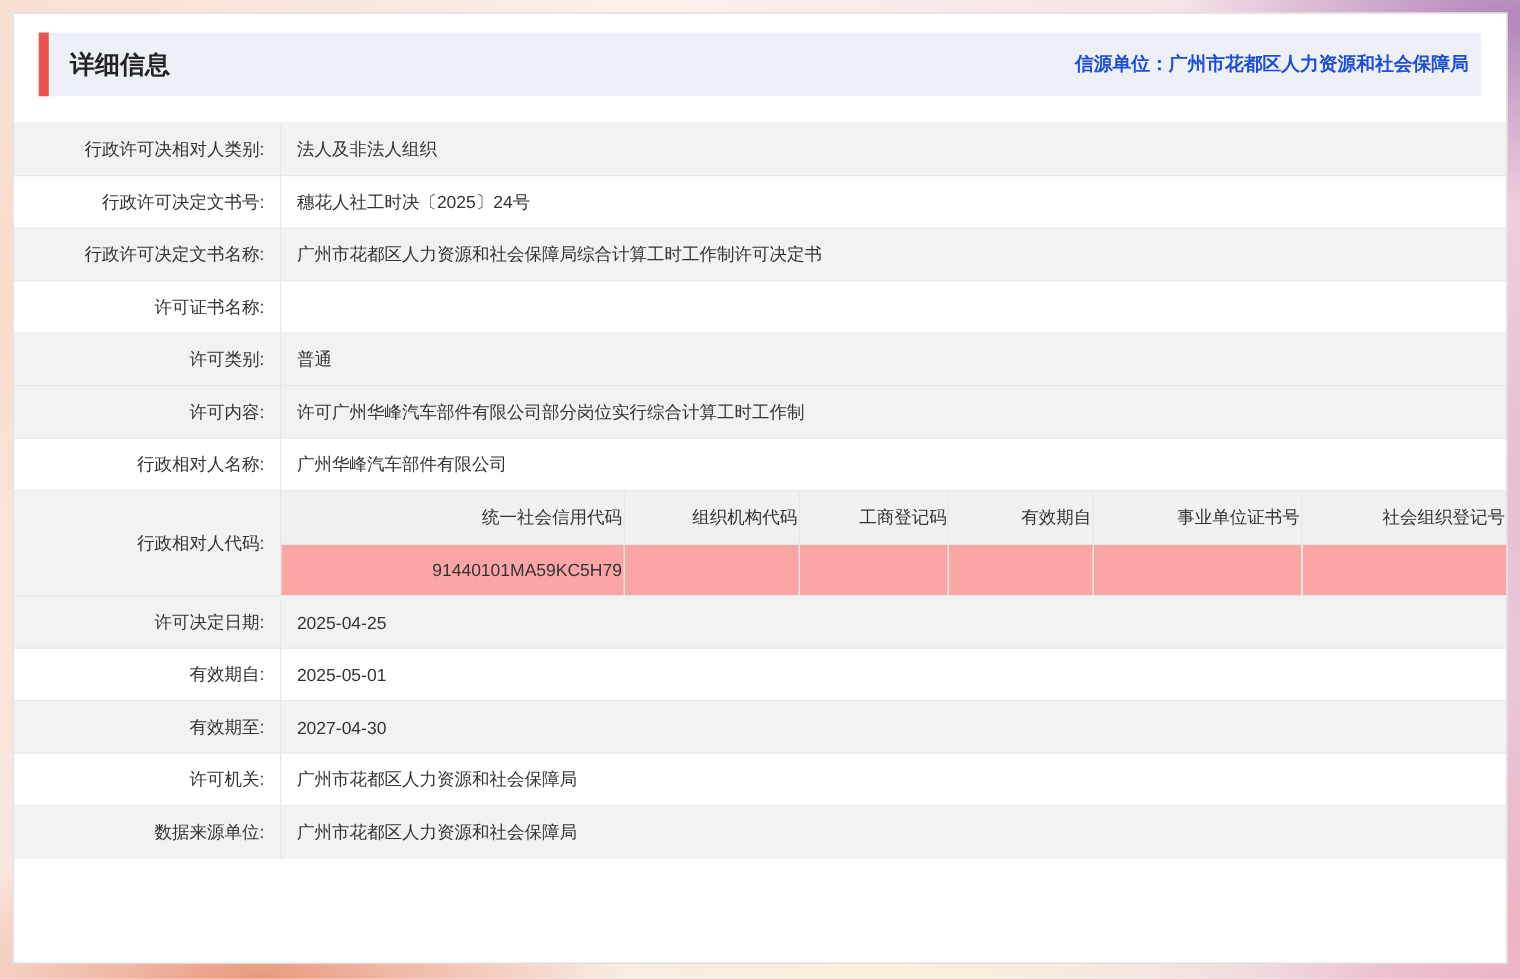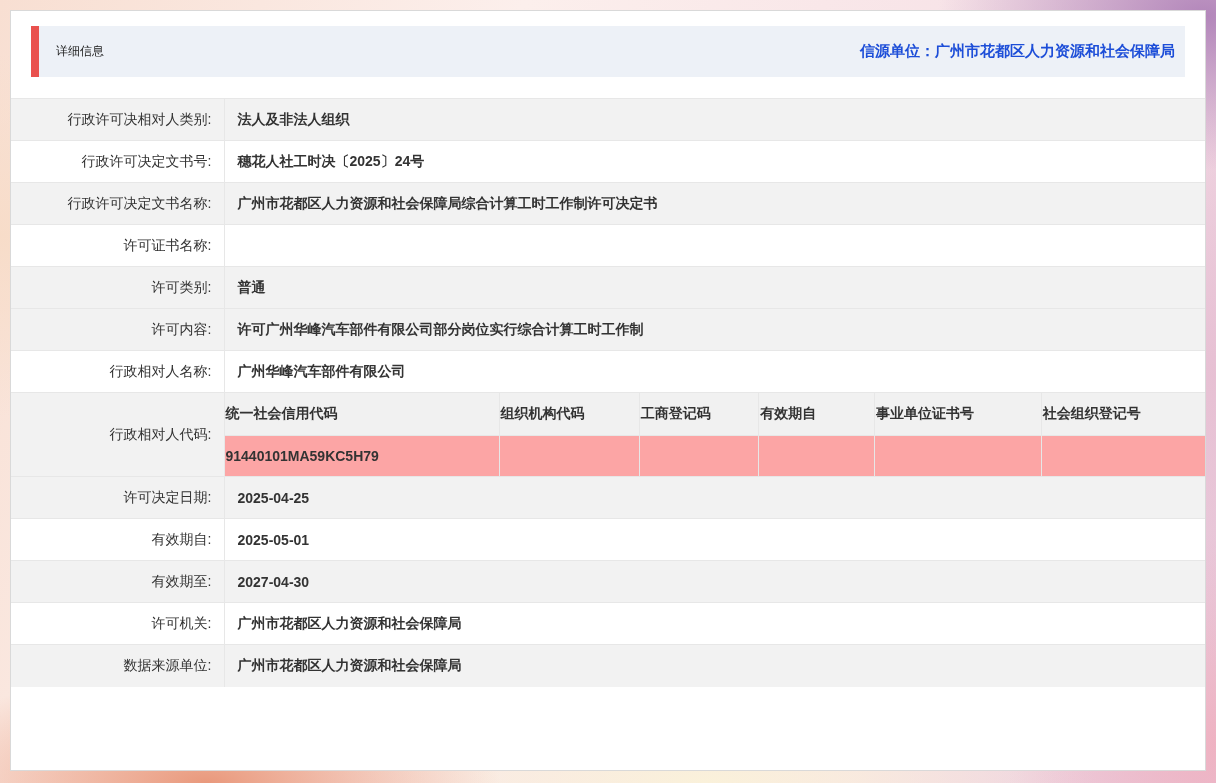--- a/index.html
+++ b/index.html
@@ -18,41 +18,41 @@
   }
   .card {
     position: absolute; left: 10px; top: 10px; width: 1196px; height: 761px;
     background: #ffffff; border: 1px solid #d9d9d9;
   }
   .card-header {
     margin: 15px 20px 0 20px; height: 51px; background: #edf1f7;
     display: flex; align-items: center;
   }
   .accent-bar { width: 8px; height: 51px; background: #e9514e; flex: 0 0 auto; }
-  .card-title { font-size: 12px; font-weight: normal; color: #222; margin-left: 17px; }
+  .card-title { font-size: 20px; font-weight: bold; color: #222; margin-left: 17px; }
   .spacer { flex: 1 1 auto; }
   .source-unit { font-size: 15px; font-weight: bold; color: #1d4ed8; margin-right: 10px; white-space: nowrap; }
 
   table.detail { width: 100%; border-collapse: collapse; table-layout: fixed; margin-top: 21px; }
   table.detail td {
     border: 1px solid #e7e7e7; height: 42px; font-size: 14px; color: #333;
     vertical-align: middle; overflow: hidden; white-space: nowrap;
   }
   table.detail > tbody > tr > td:first-child { border-left: none; }
-  table.detail > tbody > tr > td:last-child { border-right: none; font-weight: bold; }
+  table.detail > tbody > tr > td:last-child { border-right: none; }
   table.detail > tbody > tr:last-child > td { border-bottom: none; }
   td.lbl { width: 213px; text-align: right; padding-right: 12px; }
   td.val { text-align: left; padding-left: 13px; }
   tr.odd > td { background: #f2f2f2; }
   tr.even > td { background: #ffffff; }
   td.nest { padding: 0; background: #f2f2f2; }
 
   table.code-table { width: 100%; border-collapse: collapse; table-layout: fixed; }
   table.code-table td {
-    border: 1px solid #e7e7e7; text-align: left; font-size: 14px; color: #333;
+    border: 1px solid #e7e7e7; text-align: right; font-size: 14px; color: #333;
     height: 42px; vertical-align: middle; overflow: hidden; white-space: nowrap;
   }
   table.code-table tr td:first-child { border-left: none; }
   table.code-table tr td:last-child { border-right: none; }
   table.code-table tr:first-child td { border-top: none; }
   table.code-table tr:last-child td { border-bottom: none; }
   table.code-table tr.hdr td { background: #f1f1f1; }
   table.code-table tr.valrow td { background: #fca5a5; height: 41px; }
   .c0 { width: 28.0%; } .c1 { width: 14.3%; } .c2 { width: 12.2%; }
   .c3 { width: 11.8%; } .c4 { width: 17.0%; } .c5 { width: 16.7%; }

